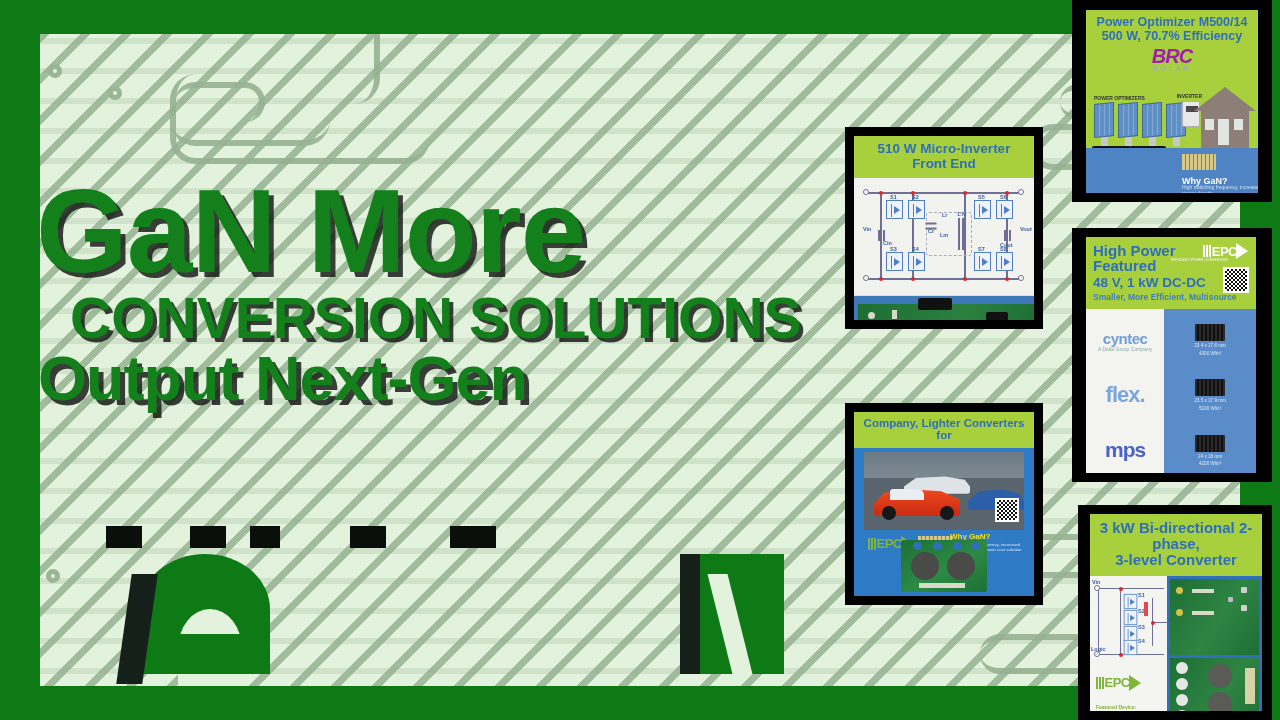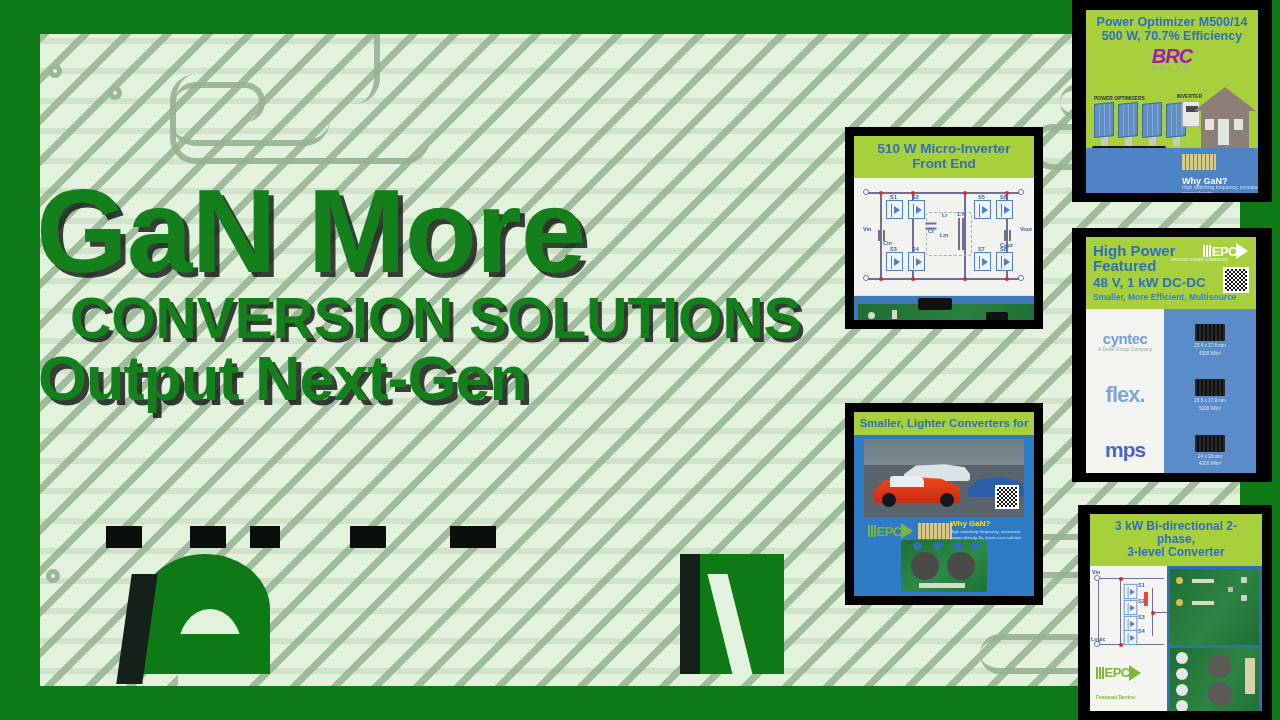--- a/index.html
+++ b/index.html
@@ -164,21 +164,21 @@
   .moto-mid { position:relative; height:34px; background:#2f7ac4; }
   .moto-whygan { position:absolute; left:96px; top:2px; font-size:8px; font-weight:bold; color:#f2e21a; }
   .moto-whysub { position:absolute; left:96px; top:12px; font-size:4.4px; color:#d9e6f4; width:78px; line-height:1.25; }
   .moto-board { position:absolute; left:50%; transform:translateX(-50%); bottom:4px;
                 width:86px; height:52px; background:#1f7a3a; border-radius:3px;
                 background-image:linear-gradient(150deg,#1c7034,#2c8a46 55%,#1c7034); }
   .bigcap { position:absolute; width:28px; height:28px; background:#4a4a48; border-radius:50%; top:12px; }
 
   
   .p-bidi .panel-inner { background:#f0f0ec; }
-  .bidi-cap { font-size:12px; padding:6px 7px 7px; }
+  .bidi-cap { font-size:15px; padding:6px 7px 7px; }
   .bidi-body { display:flex; height:calc(100% - 36px); }
   .bidi-left { width:45%; background:#f4f4f1; position:relative; }
   .bidi-right { width:55%; background:#2f6fbb; display:flex; flex-direction:column; gap:3px; padding:3px; }
   .bd-pcb { flex:1; background:#1f6b2f; background-image:linear-gradient(125deg,#1d6e33,#2e8443 55%,#1d6e33); position:relative; }
   .feat { position:absolute; left:6px; bottom:26px; font-size:5px; font-weight:bold; color:#7fb53a; line-height:1.3; }
   .feat2 { position:absolute; left:6px; bottom:10px; font-size:4.6px; font-weight:bold; color:#2f6fbb; line-height:1.3; }
 </style>
 </head>
 <body>
 
@@ -410,21 +410,21 @@
           </div>
         </div>
       </div>
     </div>
   </div>
 
   <div class="panel p-moto" style="left:845px;top:403px;width:198px;height:202px;">
     <div class="panel-inner">
 
       <div class="cap moto-cap">
-        <div>Smaller, Lighter Converters for</div>
+        <div>Company, Lighter Converters for</div>
       </div>
 
       <div class="moto-photo">
         <div class="track"></div>
         <div class="car car-wht"></div>
         <div class="car car-blue"></div>
         <div class="car car-red"></div>
         <div class="car-win"></div>
         <div class="wheel" style="left:18px;"></div>
         <div class="wheel" style="left:76px;"></div>

